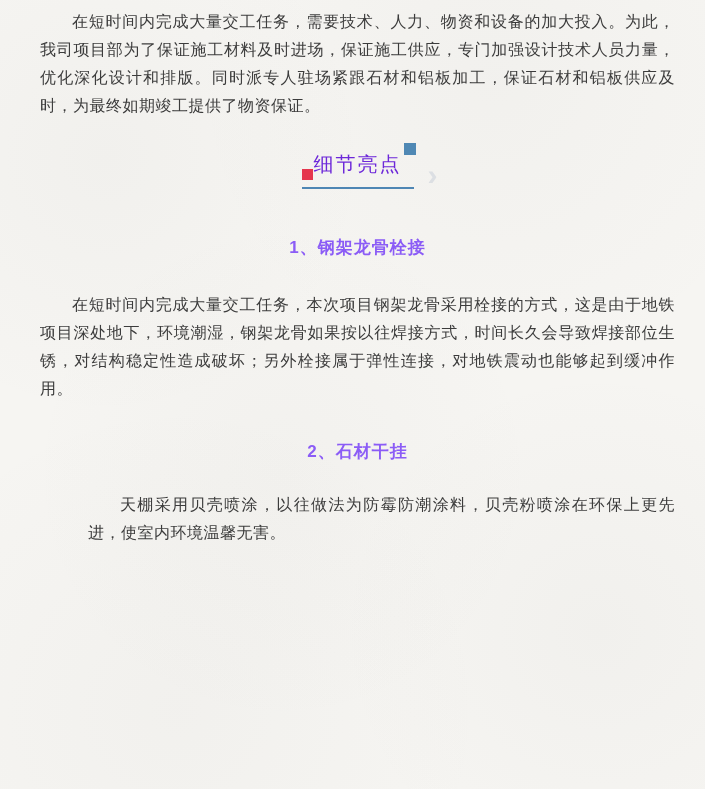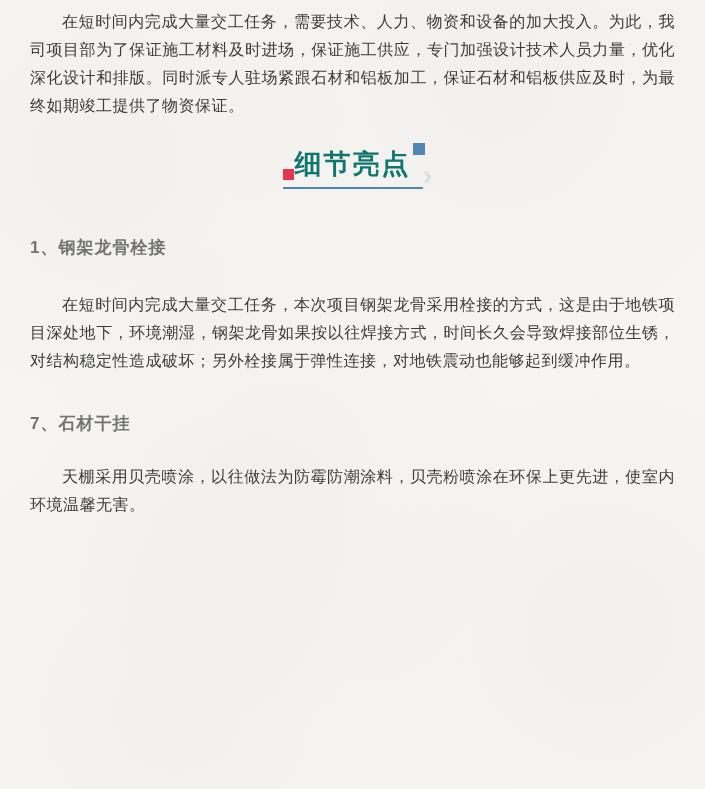--- a/index.html
+++ b/index.html
@@ -16,64 +16,65 @@
       radial-gradient(circle at 15% 20%, rgba(120,120,115,0.04), transparent 30%),
       radial-gradient(circle at 70% 10%, rgba(120,120,115,0.035), transparent 35%),
       radial-gradient(circle at 40% 60%, rgba(120,120,115,0.03), transparent 40%),
       radial-gradient(circle at 85% 80%, rgba(120,120,115,0.04), transparent 30%),
       radial-gradient(circle at 25% 90%, rgba(120,120,115,0.035), transparent 35%);
   }
   .page {
     box-sizing: border-box;
     width: 705px;
     height: 757px;
-    padding: 8px 30px 0 30px;
+    padding: 8px 30px 0 40px;
     position: relative;
   }
   .para {
     margin: 0;
     font-size: 16px;
     line-height: 28px;
     letter-spacing: 0.5px;
     color: #3c3c3c;
     text-align: justify;
     text-indent: 2em;
   }
   .sec-heading {
     margin: 0;
     font-size: 17px;
     line-height: 26px;
     font-weight: 700;
-    color: #737373;
+    color: #8b5cf6;
     letter-spacing: 1px;
+    text-align: center;
   }
   .mt-h1   { margin-top: 30px; }
   .mt-s1h  { margin-top: 46px; }
   .mt-s1p  { margin-top: 30px; }
   .mt-s2h  { margin-top: 36px; }
   .mt-s2p  { margin-top: 26px; }
   .mt-s3h  { margin-top: 34px; }
-  .mt-s3p  { margin-top: 26px; }
+  .mt-s3p  { margin-top: 26px; margin-left: 48px; }
   .mt-h2   { margin-top: 36px; }
 
   .deco-header {
     text-align: center;
     position: relative;
   }
   .deco-wrap {
     display: inline-block;
     position: relative;
     padding: 0 12px 9px 12px;
     border-bottom: 2px solid #4e86b4;
   }
   .deco-title {
-    font-size: 27px;
+    font-size: 20px;
     line-height: 28px;
-    font-weight: 700;
-    color: #0f766e;
+    font-weight: 400;
+    color: #6d28d9;
     letter-spacing: 2px;
     white-space: nowrap;
   }
   .sq {
     position: absolute;
     display: block;
   }
   .sq-red {
     left: 0;
     bottom: 7px;
@@ -111,18 +112,18 @@
       <span class="sq sq-red"></span>
       <span class="deco-title">细节亮点</span>
       <span class="sq sq-blue"></span>
     </div>
     <span class="chevron">›</span>
   </div>
 
   <h3 class="sec-heading mt-s1h">1、钢架龙骨栓接</h3>
   <p class="para mt-s1p">在短时间内完成大量交工任务，本次项目钢架龙骨采用栓接的方式，这是由于地铁项目深处地下，环境潮湿，钢架龙骨如果按以往焊接方式，时间长久会导致焊接部位生锈，对结构稳定性造成破坏；另外栓接属于弹性连接，对地铁震动也能够起到缓冲作用。</p>
 
-  <h3 class="sec-heading mt-s2h">7、石材干挂</h3>
+  <h3 class="sec-heading mt-s2h">2、石材干挂</h3>
 
   <p class="para mt-s3p">天棚采用贝壳喷涂，以往做法为防霉防潮涂料，贝壳粉喷涂在环保上更先进，使室内环境温馨无害。</p>
 
 
 </div>
 
 </body></html>

